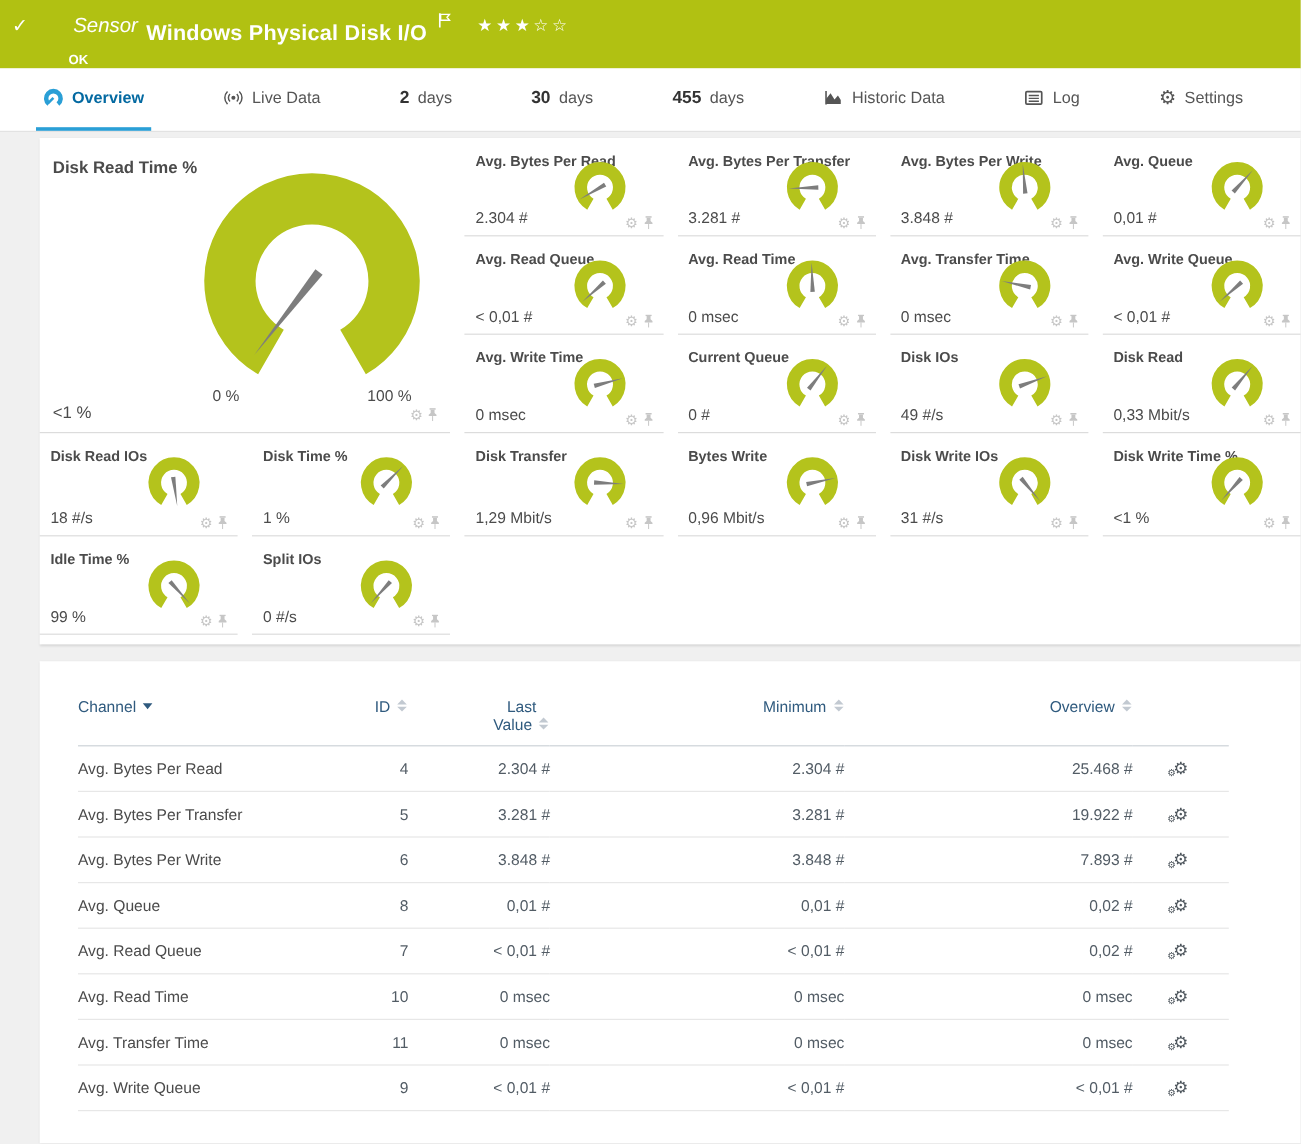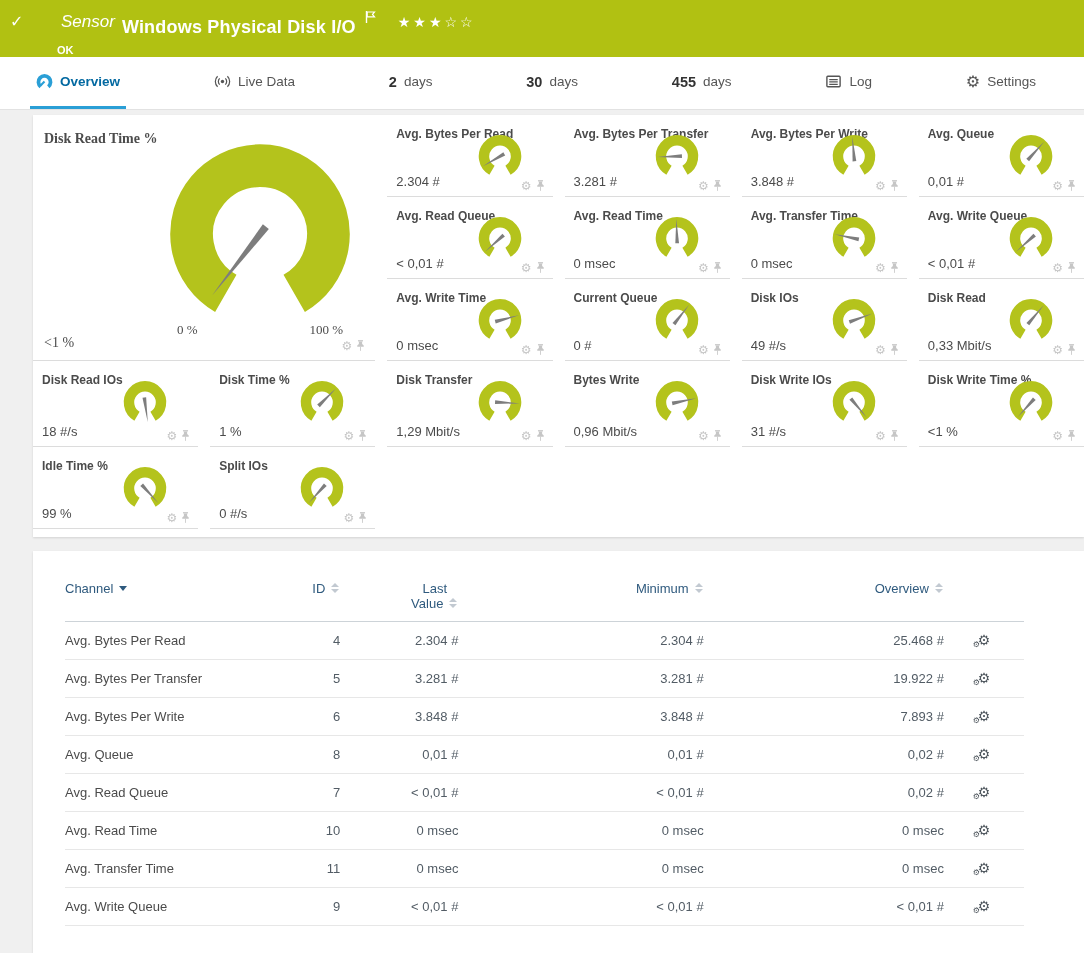--- a/index.html
+++ b/index.html
@@ -36,21 +36,21 @@
   .cell{position:relative;border-bottom:1px solid #dcdcdc;}
   .g-title{position:absolute;top:12px;left:9px;font-size:12px;color:#4b4b4b;font-weight:bold;}
   .g-value{position:absolute;bottom:7px;left:9px;font-size:13px;color:#4b4b4b;}
   .g-svg{position:absolute;top:13px;right:22px;width:62px;height:53px;}
   .arc{fill:none;stroke:var(--gauge);stroke-width:17;}
   .arc-big{fill:none;stroke:var(--gauge);stroke-width:45;}
   .needle{fill:var(--needle);}
   .g-icons{position:absolute;bottom:4px;right:8px;display:flex;align-items:center;gap:4px;}
   .gear{font-size:12px;color:var(--icongray);line-height:1;cursor:pointer;}
   .pin{width:9px;height:12px;fill:var(--icongray);cursor:pointer;}
-  .cell.big{grid-column:1/3;grid-row:1/4;font-family:Liberation Serif, serif;}
+  .cell.big{grid-column:1/3;grid-row:1/4;}
   .cell.big .g-title{top:16px;left:11px;font-size:14px;}
   .cell.big .g-value{bottom:9px;left:11px;font-size:14px;}
   .big-svg{position:absolute;top:28px;left:132px;width:190px;height:171px;}
   .big-scale{position:absolute;top:207px;left:132px;width:190px;display:flex;
     justify-content:space-between;padding:0 12px;font-size:13px;color:#4b4b4b;}
   .cell.big .g-icons{bottom:8px;right:10px;}
   
   .table-panel{margin-top:14px;height:402px;padding:28px 60px 0 32px;}
   table{width:100%;border-collapse:collapse;table-layout:fixed;font-size:13px;}
   col.c-ch{width:215px;} col.c-id{width:60px;} col.c-lv{width:118px;}
@@ -116,20 +116,27 @@
   <a class="tab">
     <b>30</b>
     <span>days</span>
   </a>
   <a class="tab">
     <b>455</b>
     <span>days</span>
   </a>
   <a class="tab">
     <svg class="ticon" viewBox="0 0 18 18">
+      <path d="M2.5 3v12" stroke="#555" stroke-width="1.4"></path>
+      <path d="M2.5 14.5V10l4-5 3.5 5.5 3-3.5 2.5 4v3.5z" fill="#555"></path>
+    </svg>
+    <span>Historic Data</span>
+  </a>
+  <a class="tab">
+    <svg class="ticon" viewBox="0 0 18 18">
       <rect x="2" y="3.5" width="14" height="11" rx="1" fill="none" stroke="#555" stroke-width="1.5"></rect>
       <path d="M4.5 7h9M4.5 9.5h9M4.5 12h9" stroke="#555" stroke-width="1.3"></path>
     </svg>
     <span>Log</span>
   </a>
   <a class="tab">
     <span class="gearchar">⚙</span>
     <span>Settings</span>
   </a>
 </div>

